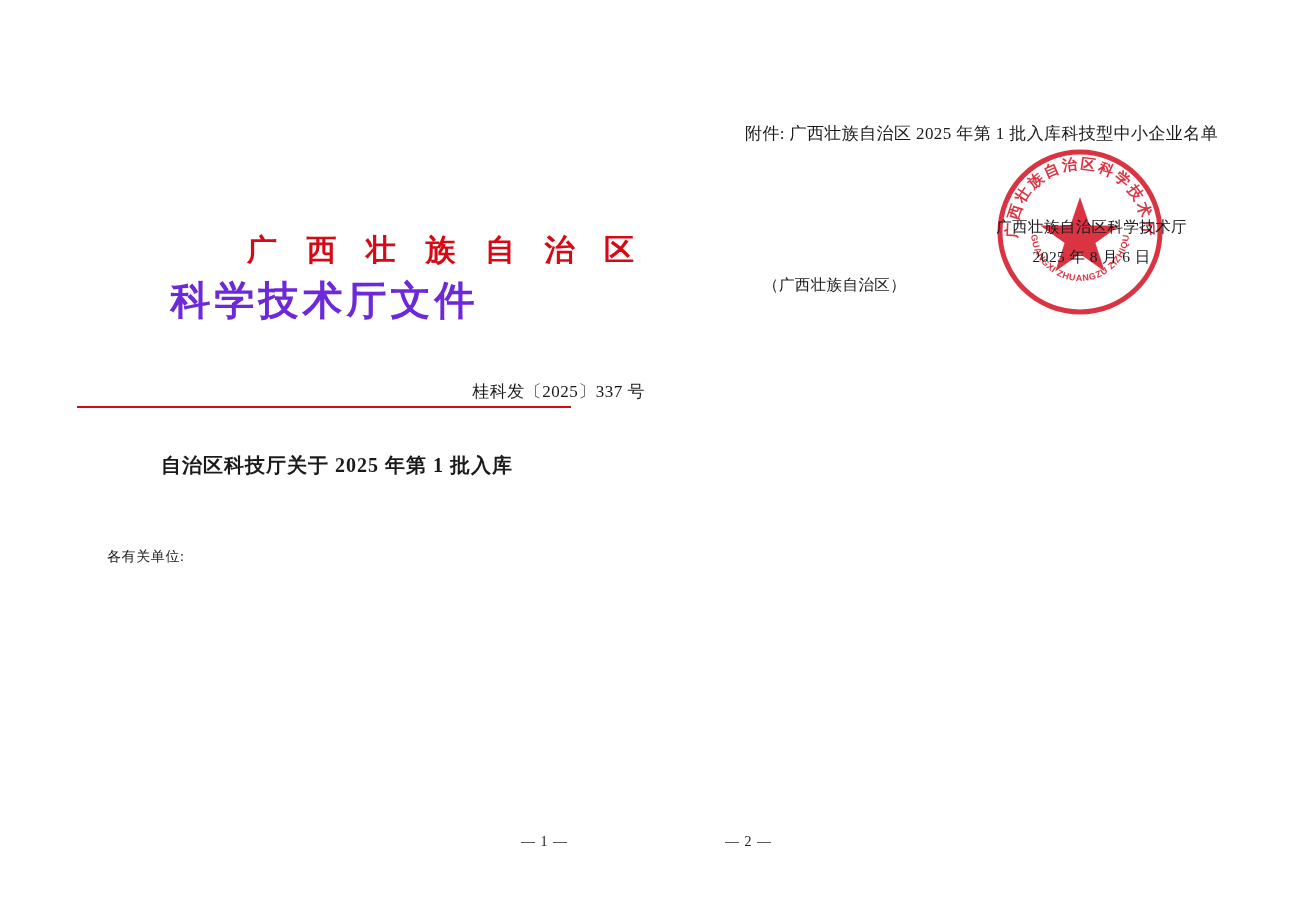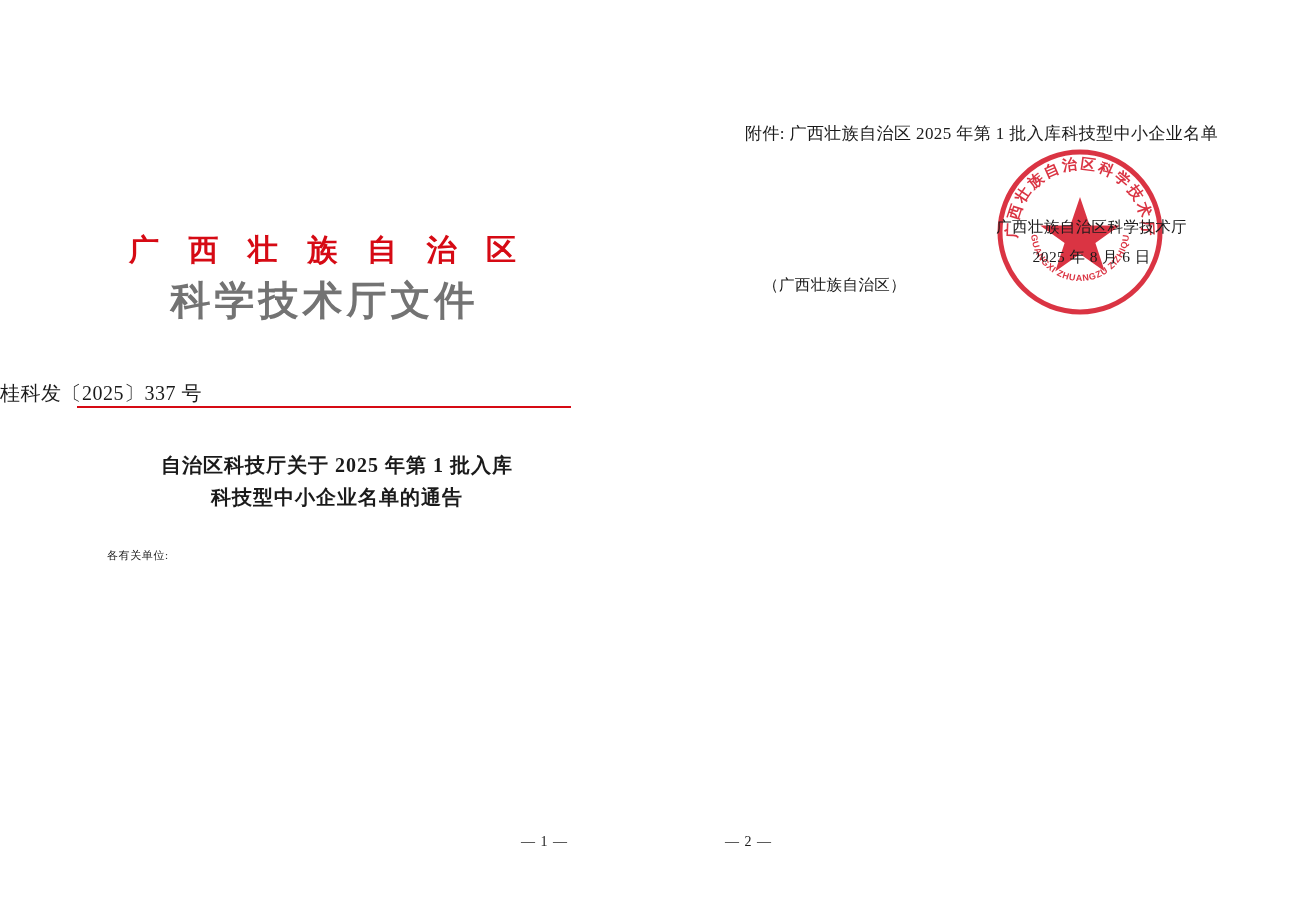--- a/index.html
+++ b/index.html
@@ -50,38 +50,39 @@
     text-align: center;
   }
   .masthead .line1 {
     font-family: "Liberation Serif", "DejaVu Serif", serif;
     font-size: 30px;
     font-weight: bold;
     color: #d60a14;
     letter-spacing: 11px;
     text-indent: 11px;
     line-height: 1.2;
+    text-align: right;
   }
   .masthead .line2 {
     font-family: "Liberation Serif", "DejaVu Serif", serif;
     font-size: 40px;
     font-weight: bold;
-    color: #737373;
+    color: #6d28d9;
     letter-spacing: 4px;
     text-indent: 4px;
     line-height: 1.35;
     margin-top: 6px;
   }
   .doc-number {
     position: absolute;
     left: 0;
     right: 0;
     top: 380px;
-    text-align: left;
-    font-size: 20px;
+    text-align: right;
+    font-size: 17px;
     letter-spacing: 0.5px;
     color: #1a1a1a;
   }
   .red-rule {
     position: absolute;
     left: 77px;
     width: 494px;
     top: 406px;
     height: 2px;
     background: #d60a14;
@@ -94,21 +95,21 @@
     text-align: center;
     font-size: 20px;
     font-weight: bold;
     line-height: 1.62;
     letter-spacing: 1px;
   }
   .salutation {
     position: absolute;
     left: 107px;
     top: 548px;
-    font-size: 11px;
+    font-size: 14px;
     letter-spacing: 0.6px;
   }
   .body-text {
     position: absolute;
     left: 107px;
     width: 456px;
     top: 585px;
     font-size: 15.5px;
     line-height: 2.05;
     text-align: justify;
@@ -186,21 +187,20 @@
       <div class="line1">广 西 壮 族 自 治 区</div>
       <div class="line2">科学技术厅文件</div>
     </div>
 
     <div class="doc-number">桂科发〔2025〕337 号</div>
 
     <div class="red-rule"></div>
 
     <div class="title-block">
       <div>自治区科技厅关于 2025 年第 1 批入库</div>
-      <div>科技型中小企业名单的通告</div>
     </div>
 
     <div class="salutation">各有关单位:</div>
 
 
     <div class="folio folio-left">— 1 —</div>
   </div>
 
   <div class="gutter"></div>
 

